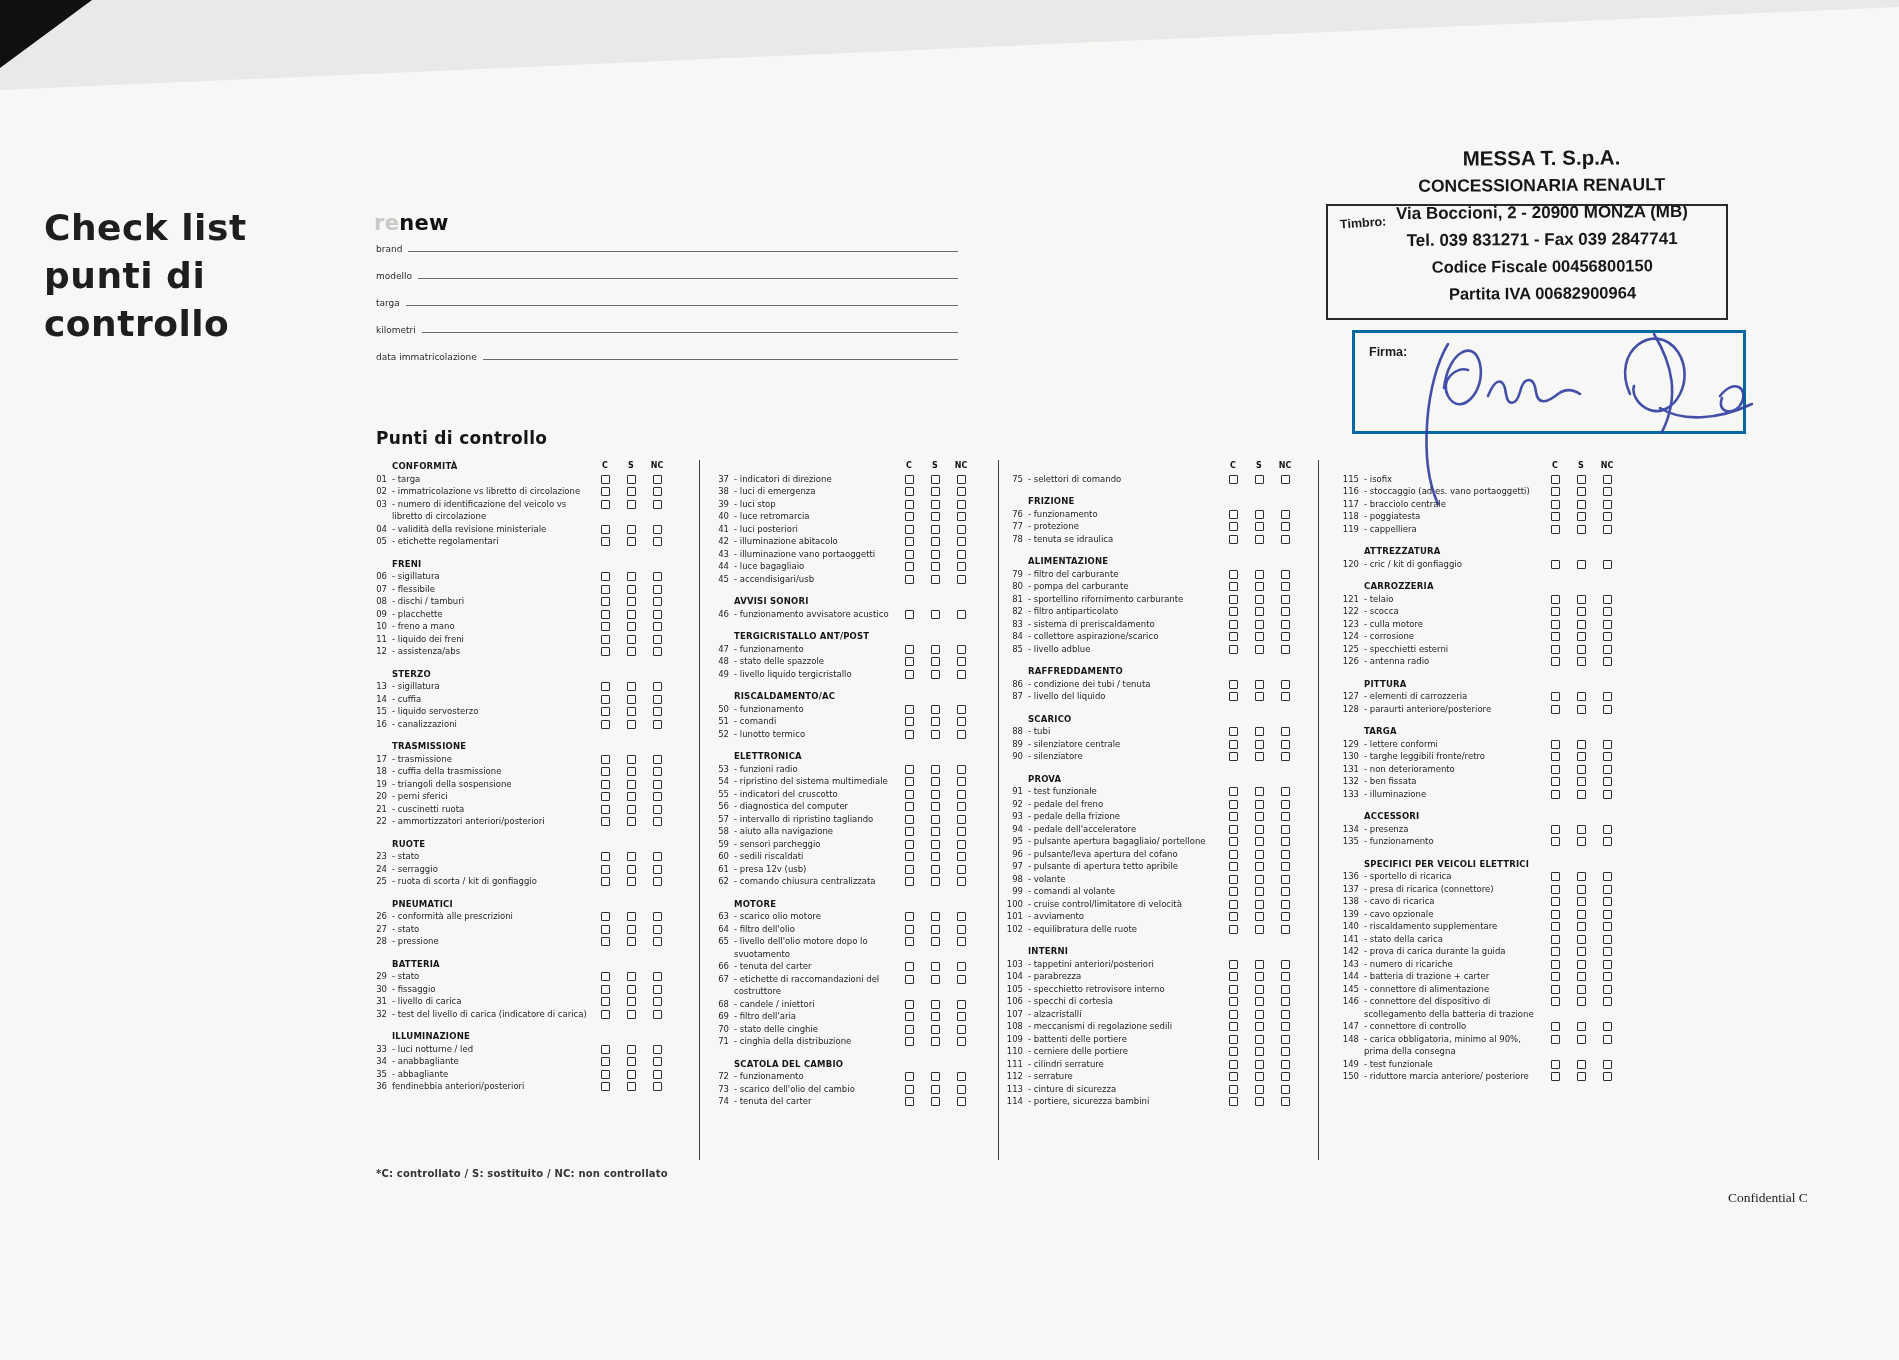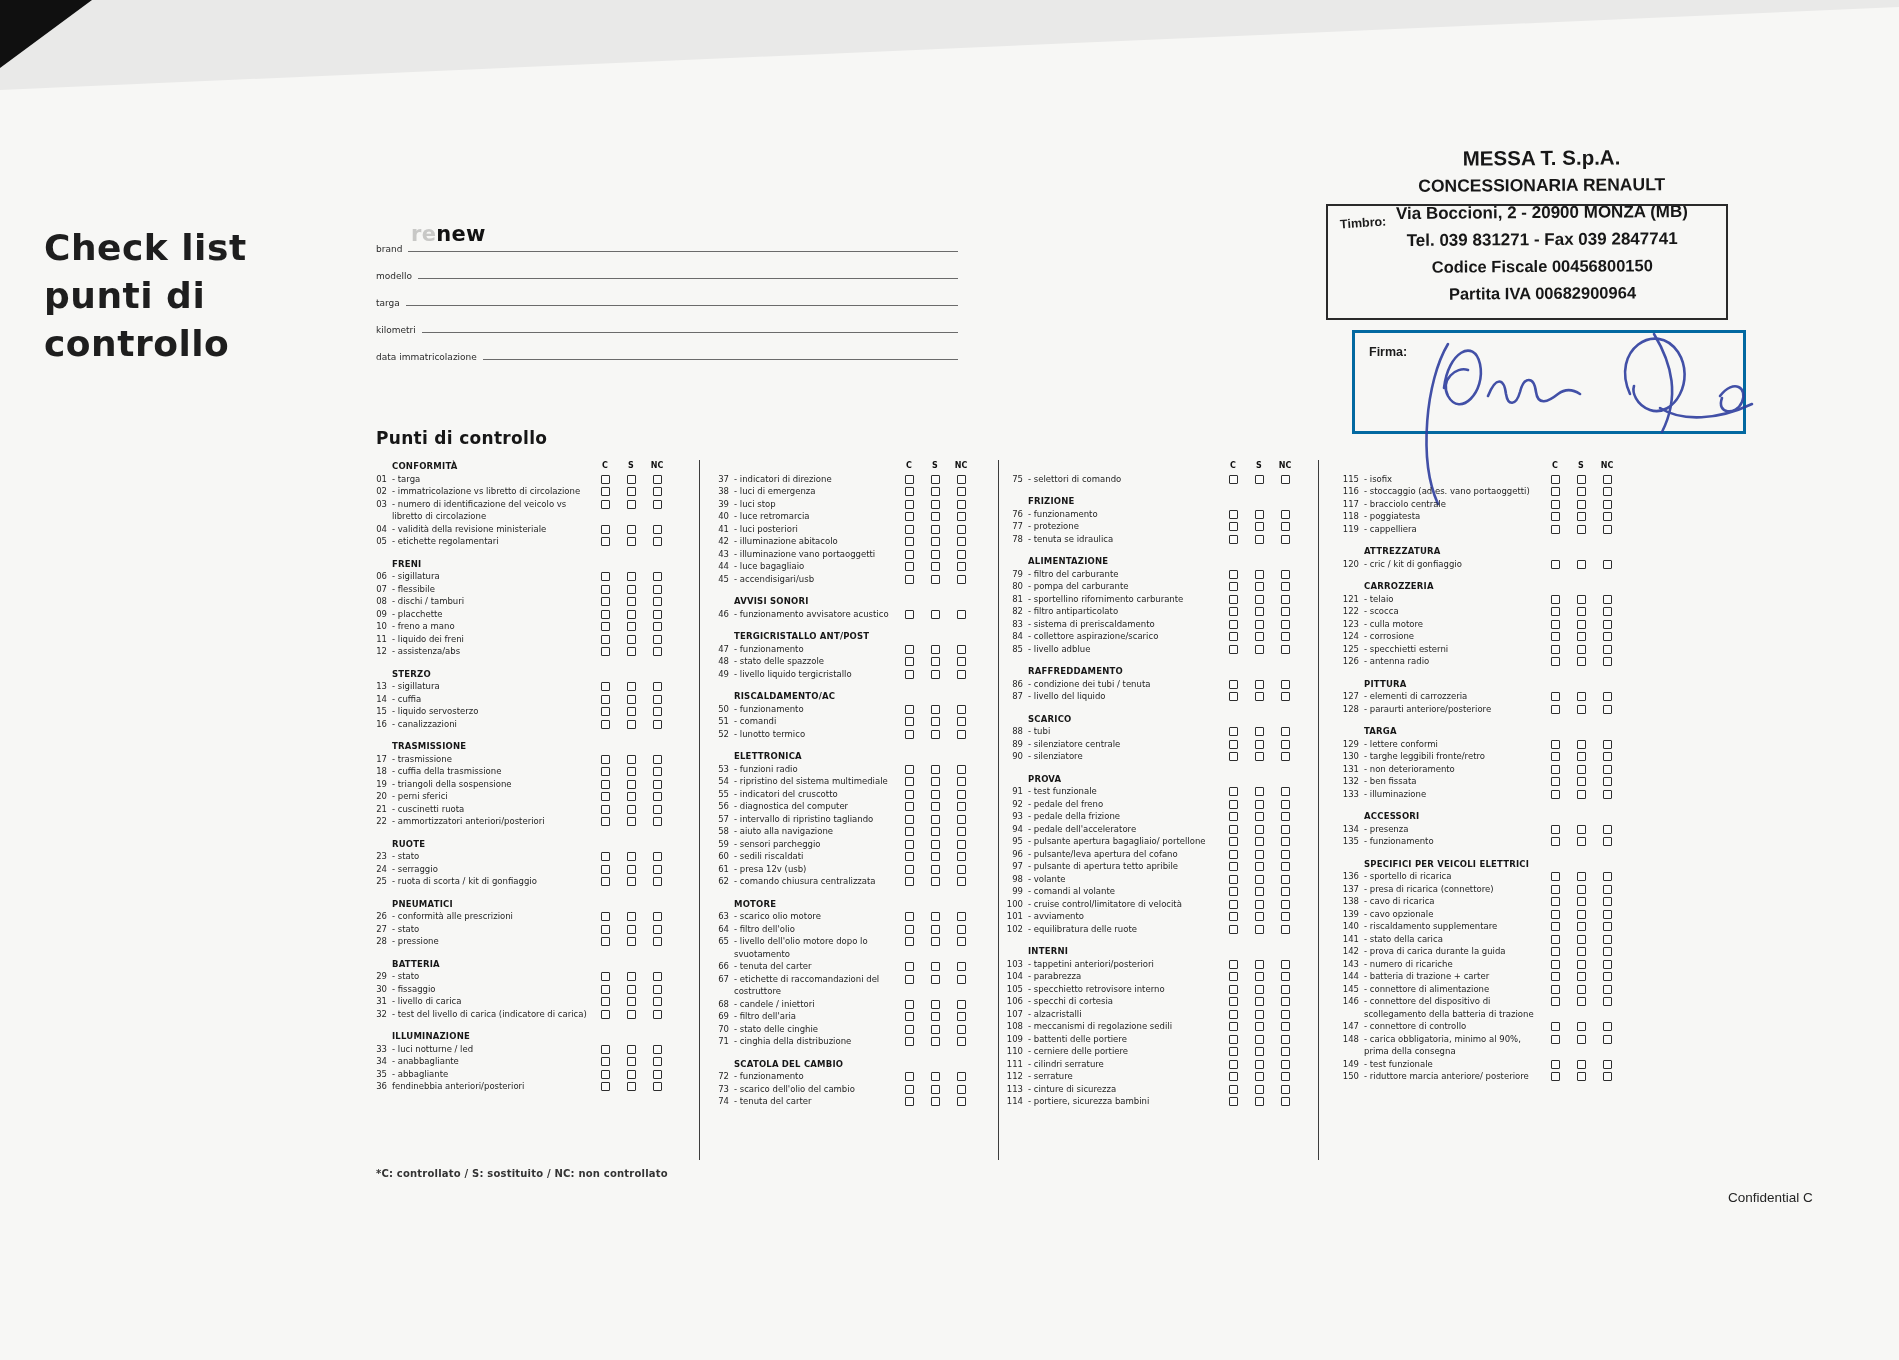--- a/index.html
+++ b/index.html
@@ -5,23 +5,23 @@
   html,body{margin:0;padding:0;background:#dddddc;}
   #doc{position:relative;width:1899px;height:1360px;background:#f7f7f5;overflow:hidden;
        font-family:"DejaVu Sans",sans-serif;color:#222;}
   
   .scan-band{position:absolute;left:0;top:0;width:100%;height:92px;background:#e9e9e8;
              clip-path:polygon(0 0,100% 0,100% 7px,0 90px);}
   .scan-corner{position:absolute;left:0;top:0;width:92px;height:68px;background:#101010;
                clip-path:polygon(0 0,100% 0,0 100%);}
   
   .title{position:absolute;left:44px;top:204px;font-weight:bold;font-size:36px;line-height:48px;
-         color:#1e1e1e;letter-spacing:.5px;margin-top:20px;}
+         color:#1e1e1e;letter-spacing:.5px;}
   
-  .logo{position:absolute;left:374px;top:222px;font-size:21px;font-weight:bold;letter-spacing:.3px;margin-left:37px;}
+  .logo{position:absolute;left:374px;top:211px;font-size:21px;font-weight:bold;letter-spacing:.3px;}
   .logo .re{color:#c8c8c6;font-weight:bold;}
   .logo .nw{color:#121212;}
   
   .form{position:absolute;left:376px;top:228px;width:582px;}
   .frow{display:flex;align-items:flex-end;height:27px;}
   .flab{font-size:9px;color:#2b2b2b;white-space:nowrap;padding-bottom:1px;}
   .fline{flex:1;border-bottom:1px solid #6b6b6b;margin-left:6px;margin-bottom:3px;height:1px;}
   
   .stamp-text{position:absolute;left:1262px;top:144px;width:560px;text-align:center;
               font-family:"Liberation Sans",sans-serif;font-weight:bold;color:#171717;transform:rotate(-.4deg);}
@@ -48,21 +48,21 @@
         line-height:12.5px;min-height:12.5px;}
   .num{font-size:8.5px;text-align:right;padding-right:5px;color:#262626;}
   .lbl{font-size:8.5px;color:#242424;padding-right:4px;}
   .sect{font-weight:bold;color:#161616;letter-spacing:.2px;}
   .gap{margin-top:10px;}
   .cbh{font-size:8px;font-weight:bold;text-align:center;color:#111;}
   .cbcell{display:flex;justify-content:center;padding-top:2px;}
   .cb{width:7px;height:7px;border:1.5px solid #2d2d2d;background:#fcfcfb;border-radius:1px;display:block;}
   .vdiv{position:absolute;top:460px;width:1px;height:700px;background:#3d3d3d;}
   .footnote{position:absolute;left:376px;top:1168px;font-size:10px;color:#333;font-weight:bold;letter-spacing:.2px;}
-  .confidential{position:absolute;left:1728px;top:1190px;font-family:Liberation Sans, sans-serif;
+  .confidential{position:absolute;left:1728px;top:1190px;font-family:Liberation Serif, serif;
                 font-size:13.5px;color:#242424;}
 </style>
 </head>
 <body>
 
 <div id="doc">
 
   <div class="scan-band"></div>
   <div class="scan-corner"></div>
 

